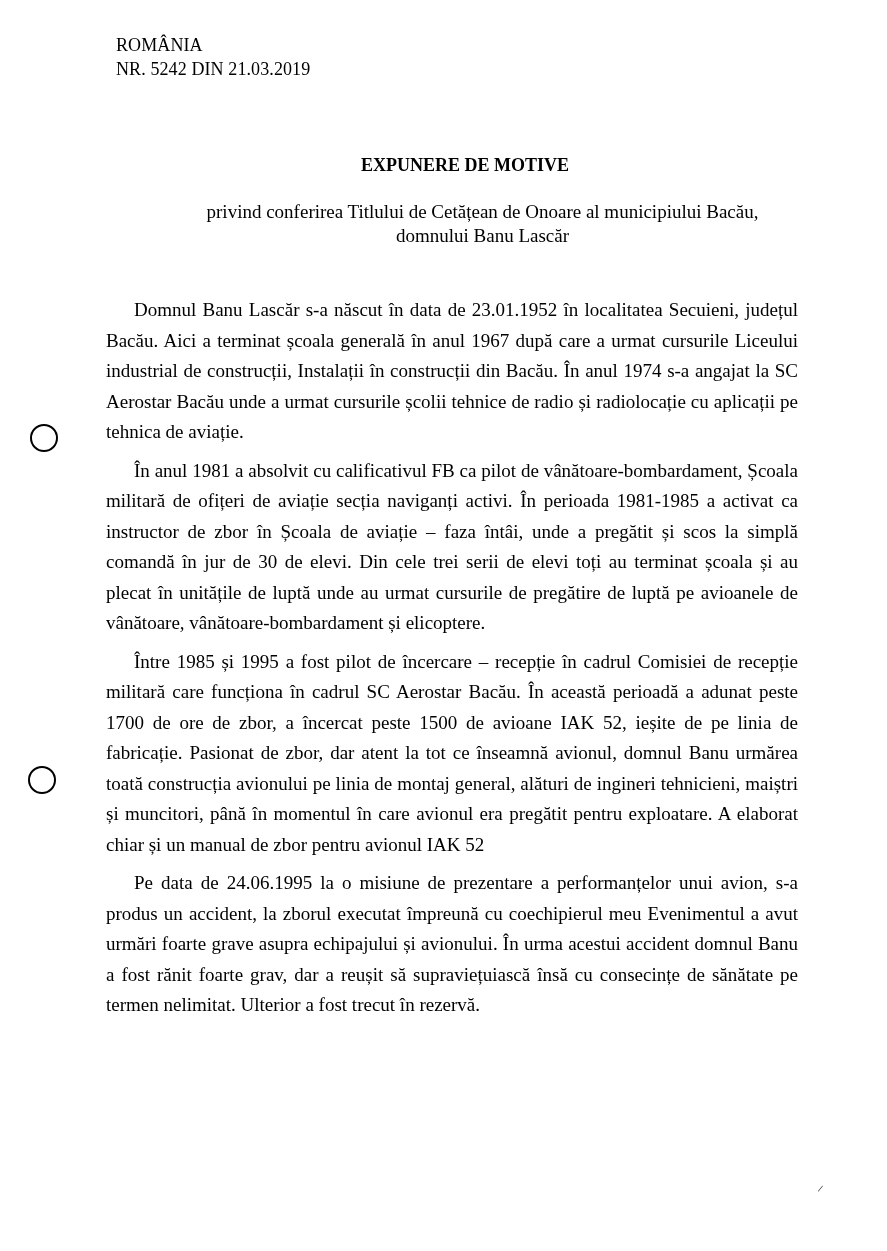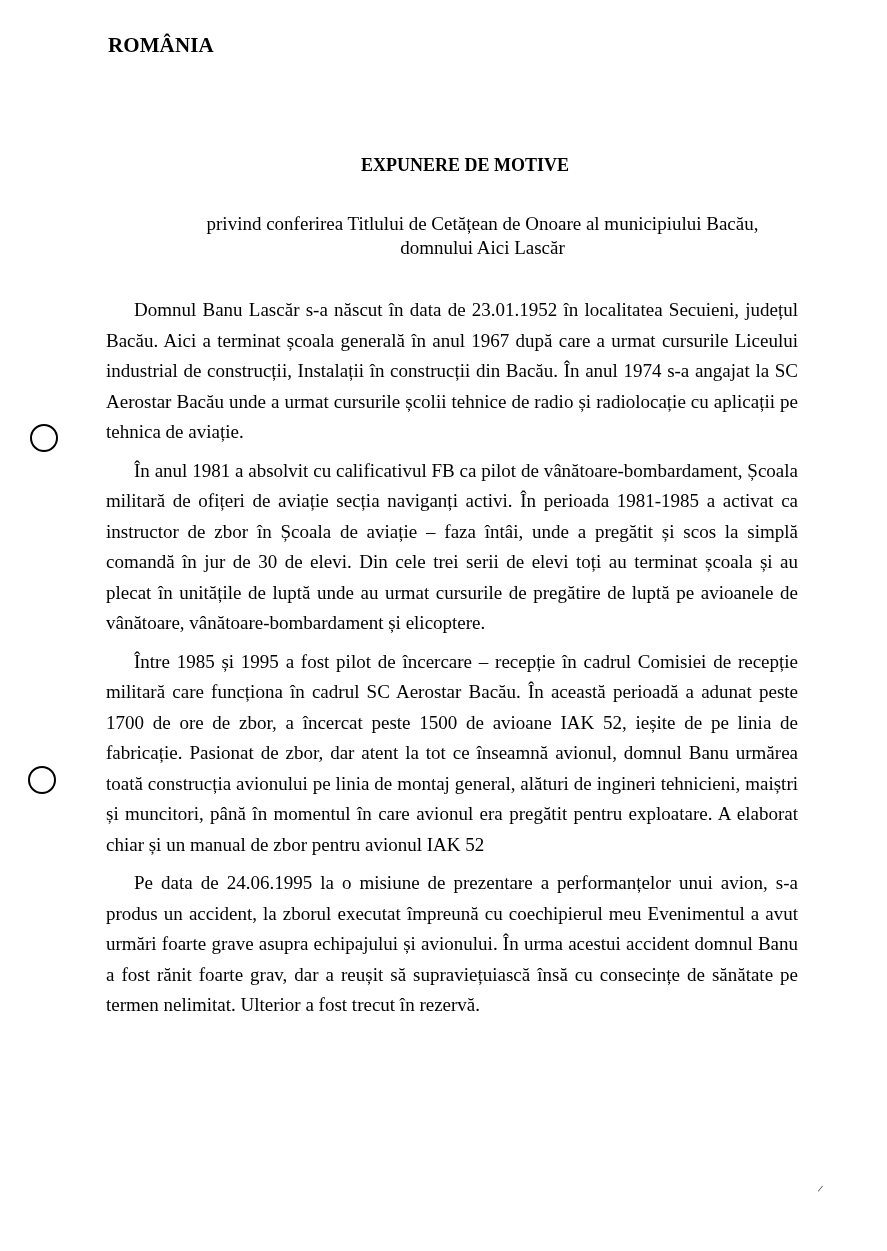--- a/index.html
+++ b/index.html
@@ -1,43 +1,44 @@
 <!DOCTYPE html>
 <html><head>
   <meta charset="utf-8">
   <style>
     html, body { margin: 0; padding: 0; background: #ffffff; }
     body { width: 887px; height: 1251px; position: relative; overflow: hidden; color: #000; font-family: "Liberation Serif", serif; }
-    .header { position: absolute; left: 108px; top: 34px; font-weight: bold; font-size: 21px; line-height: 23.5px; letter-spacing: 0.1px; }
+    .header { position: absolute; left: 116px; top: 34px; font-weight: normal; font-size: 18px; line-height: 23.5px; letter-spacing: 0.1px; }
     .header div { white-space: nowrap; }
     .title { position: absolute; left: 0; width: 930px; top: 155px; text-align: center; font-weight: bold; font-size: 18px; }
     .title span { text-underline-offset: 2px; }
-    .subtitle { position: absolute; left: 110px; width: 745px; top: 200px; text-align: center; font-size: 19px; line-height: 24px; margin-top: 12px; }
+    .subtitle { position: absolute; left: 110px; width: 745px; top: 200px; text-align: center; font-size: 19px; line-height: 24px; }
     .body { position: absolute; left: 106px; width: 708px; font-size: 19px; line-height: 30.5px; text-align: justify; }
     .body p { margin: 0 16px 8px 0; text-indent: 28px; }
     .p1 { top: 295px; }
     .hole { position: absolute; width: 24px; height: 24px; border: 2px solid #000; border-radius: 50%; }
     .hole1 { left: 30px; top: 424px; }
     .hole2 { left: 28px; top: 766px; }
     .mark { position: absolute; left: 819px; top: 1183px; font-size: 10px; transform: rotate(20deg); }
   </style>
 </head>
 <body>
 
 <div class="header">
   <div>ROMÂNIA</div>
+  <div>NR. 5242 DIN 21.03.2019</div>
 </div>
 
 <div class="title">
   <span>EXPUNERE DE MOTIVE</span>
 </div>
 
 <div class="subtitle">
   <div>privind conferirea Titlului de Cetățean de Onoare al municipiului Bacău,</div>
-  <div>domnului  Aici Lascăr</div>
+  <div>domnului  Banu Lascăr</div>
 </div>
 
 <div class="body p1">
   <p>Domnul Banu Lascăr s-a născut în data de 23.01.1952 în localitatea Secuieni, județul Bacău. Aici a terminat școala generală în anul 1967 după care a urmat cursurile Liceului industrial de construcții, Instalații în construcții din Bacău. În anul 1974 s-a angajat la SC Aerostar Bacău unde a urmat cursurile școlii tehnice de radio și radiolocație cu aplicații pe tehnica de aviație.</p>
   <p>În anul 1981 a absolvit cu calificativul FB ca pilot de vânătoare-bombardament, Școala militară de ofițeri de aviație secția naviganți activi. În perioada 1981-1985 a activat ca instructor de zbor în Școala de aviație – faza întâi, unde a pregătit și scos la simplă comandă în jur de 30 de elevi. Din cele trei serii de elevi toți au terminat școala și au plecat în unitățile de luptă unde au urmat cursurile de pregătire de luptă pe avioanele de vânătoare, vânătoare-bombardament și elicoptere.</p>
   <p>Între 1985 și 1995 a fost pilot de încercare – recepție în cadrul Comisiei de recepție militară care funcționa în cadrul SC Aerostar Bacău. În această perioadă a adunat peste 1700 de ore de zbor, a încercat peste 1500 de avioane IAK 52, ieșite de pe linia de fabricație. Pasionat de zbor, dar atent la tot ce înseamnă avionul, domnul Banu urmărea toată construcția avionului pe linia de montaj general, alături de ingineri tehnicieni, maiștri și muncitori, până în momentul în care avionul era pregătit pentru exploatare. A elaborat  chiar și un manual de zbor pentru avionul     IAK 52</p>
   <p>Pe data de 24.06.1995 la o misiune de prezentare a performanțelor unui avion, s-a produs un accident, la zborul executat împreună cu coechipierul meu Evenimentul a avut urmări foarte grave asupra echipajului și avionului. În urma acestui accident domnul Banu a fost rănit foarte grav, dar a reușit să supraviețuiască însă cu consecințe de sănătate pe termen nelimitat. Ulterior a fost trecut în rezervă.</p>
 </div>
 
 <div class="hole hole1"></div>

